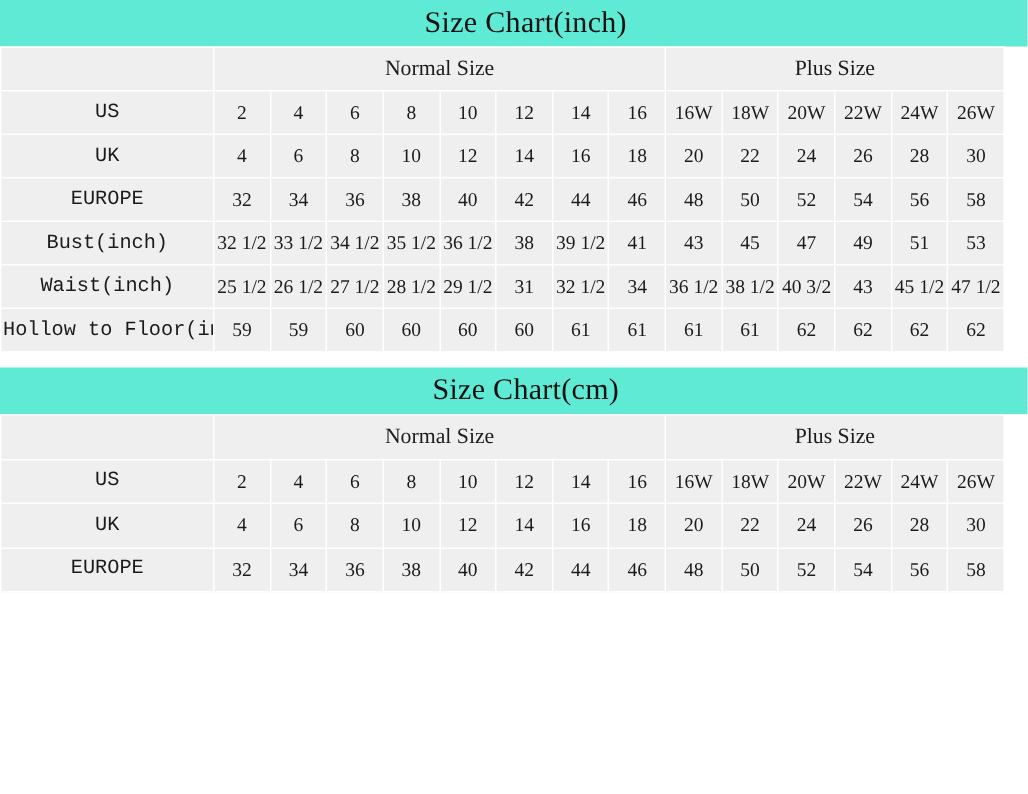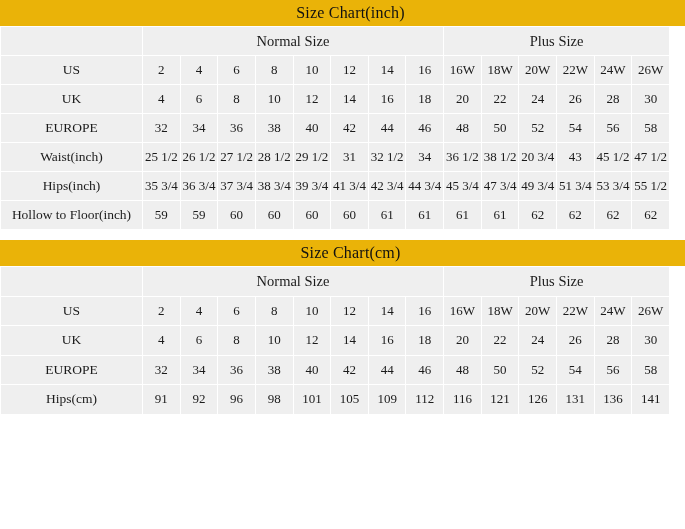--- a/index.html
+++ b/index.html
@@ -20,25 +20,25 @@
     position: relative;
     background: #ffffff;
     box-sizing: border-box;
   }
   .chart-block {
     width: 685px;
     box-sizing: border-box;
   }
   .chart-title {
     text-align: center;
-    font-size: 16px;
+    font-size: 20px;
     font-family: "Liberation Serif", serif;
     color: #111;
     padding: 4px 0 4px 16px;
-    background: #eab308;
+    background: #5eead4;
     letter-spacing: 0.2px;
   }
   table.size-table {
     border-collapse: collapse;
     width: 670px;
     table-layout: fixed;
     background: #efefef;
   }
   table.size-table td {
     border: 1px solid #ffffff;
@@ -49,20 +49,21 @@
     color: #1b1b1b;
     height: 28px;
     padding: 0 1px;
     overflow: hidden;
     white-space: nowrap;
   }
   table.size-table td.rowlabel {
     width: 139px;
     font-size: 13.5px;
     text-align: center;
+    font-family: Liberation Mono, monospace;
   }
   table.size-table td.grouphead {
     font-size: 14.5px;
     height: 26px;
   }
   table.size-table td.colhead {
     font-size: 13px;
   }
   table.size-table td.blank {
     background: #efefef;
@@ -147,52 +148,52 @@
             <td class="colhead">44</td>
             <td class="colhead">46</td>
             <td class="colhead">48</td>
             <td class="colhead">50</td>
             <td class="colhead">52</td>
             <td class="colhead">54</td>
             <td class="colhead">56</td>
             <td class="colhead">58</td>
           </tr>
           <tr>
+            <td class="rowlabel">Bust(inch)</td>
+            <td class="colhead">32 1/2</td>
+            <td class="colhead">33 1/2</td>
+            <td class="colhead">34 1/2</td>
+            <td class="colhead">35 1/2</td>
+            <td class="colhead">36 1/2</td>
+            <td class="colhead">38</td>
+            <td class="colhead">39 1/2</td>
+            <td class="colhead">41</td>
+            <td class="colhead">43</td>
+            <td class="colhead">45</td>
+            <td class="colhead">47</td>
+            <td class="colhead">49</td>
+            <td class="colhead">51</td>
+            <td class="colhead">53</td>
+          </tr>
+          <tr>
             <td class="rowlabel">Waist(inch)</td>
             <td class="colhead">25 1/2</td>
             <td class="colhead">26 1/2</td>
             <td class="colhead">27 1/2</td>
             <td class="colhead">28 1/2</td>
             <td class="colhead">29 1/2</td>
             <td class="colhead">31</td>
             <td class="colhead">32 1/2</td>
             <td class="colhead">34</td>
             <td class="colhead">36 1/2</td>
             <td class="colhead">38 1/2</td>
-            <td class="colhead">20 3/4</td>
+            <td class="colhead">40 3/2</td>
             <td class="colhead">43</td>
             <td class="colhead">45 1/2</td>
             <td class="colhead">47 1/2</td>
-          </tr>
-          <tr>
-            <td class="rowlabel">Hips(inch)</td>
-            <td class="colhead">35 3/4</td>
-            <td class="colhead">36 3/4</td>
-            <td class="colhead">37 3/4</td>
-            <td class="colhead">38 3/4</td>
-            <td class="colhead">39 3/4</td>
-            <td class="colhead">41 3/4</td>
-            <td class="colhead">42 3/4</td>
-            <td class="colhead">44 3/4</td>
-            <td class="colhead">45 3/4</td>
-            <td class="colhead">47 3/4</td>
-            <td class="colhead">49 3/4</td>
-            <td class="colhead">51 3/4</td>
-            <td class="colhead">53 3/4</td>
-            <td class="colhead">55 1/2</td>
           </tr>
           <tr>
             <td class="rowlabel">Hollow to Floor(inch)</td>
             <td class="colhead">59</td>
             <td class="colhead">59</td>
             <td class="colhead">60</td>
             <td class="colhead">60</td>
             <td class="colhead">60</td>
             <td class="colhead">60</td>
             <td class="colhead">61</td>
@@ -263,35 +264,18 @@
             <td class="colhead">42</td>
             <td class="colhead">44</td>
             <td class="colhead">46</td>
             <td class="colhead">48</td>
             <td class="colhead">50</td>
             <td class="colhead">52</td>
             <td class="colhead">54</td>
             <td class="colhead">56</td>
             <td class="colhead">58</td>
           </tr>
-          <tr>
-            <td class="rowlabel">Hips(cm)</td>
-            <td class="colhead">91</td>
-            <td class="colhead">92</td>
-            <td class="colhead">96</td>
-            <td class="colhead">98</td>
-            <td class="colhead">101</td>
-            <td class="colhead">105</td>
-            <td class="colhead">109</td>
-            <td class="colhead">112</td>
-            <td class="colhead">116</td>
-            <td class="colhead">121</td>
-            <td class="colhead">126</td>
-            <td class="colhead">131</td>
-            <td class="colhead">136</td>
-            <td class="colhead">141</td>
-          </tr>
         </tbody>
     </table>
   </div>
 
   <div class="watermark"></div>
 </div>
 
 </body></html>

